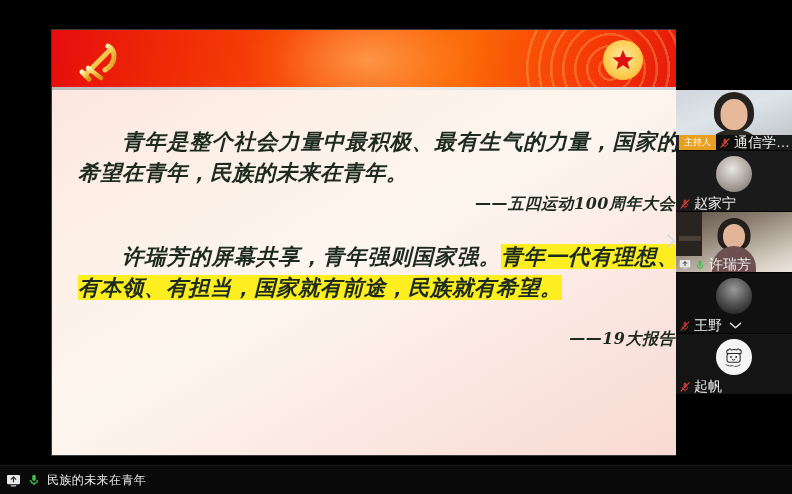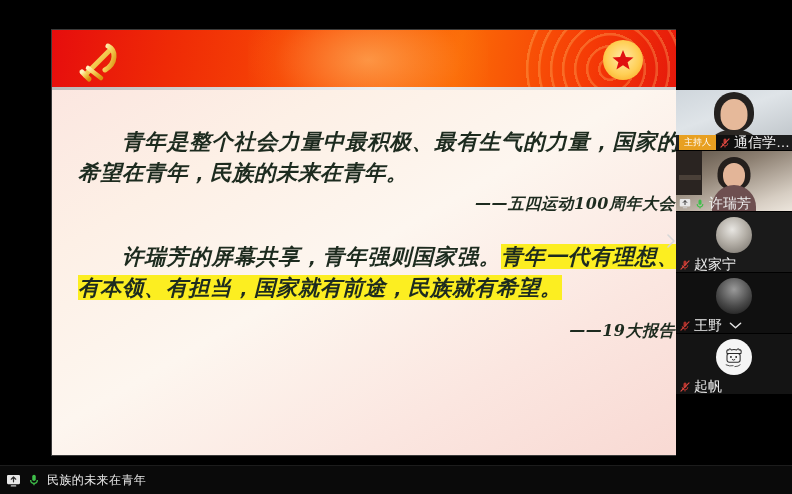--- a/index.html
+++ b/index.html
@@ -125,21 +125,21 @@
     -webkit-box-decoration-break: clone;
   }
   .attrib {
     margin-top: 6px;
     text-align: right;
     font-size: 16px;
     font-weight: 700;
     letter-spacing: 0.5px;
     padding-right: 4px;
   }
-  .attrib-2 { margin-top: 18px; }
+  .attrib-2 { margin-top: 26px; }
 
   
   #sidebar {
     position: absolute;
     right: 0; top: 0;
     width: 116px;
     height: 465px;
     background: #000;
   }
   .tile {
@@ -368,20 +368,39 @@
             <path d="M4.2 8.1 a3.8 3.8 0 0 0 7.6 0" fill="none" stroke="#c23a33" stroke-width="1.3"></path>
             <path d="M8 11.9 V14" stroke="#c23a33" stroke-width="1.3"></path>
             <path d="M2.6 13.6 L13.4 2.6" stroke="#e05048" stroke-width="1.5" stroke-linecap="round"></path>
           </svg>
         </span>
         <span class="tile-name">通信学…</span>
       </div>
     </div>
 
     <div class="tile">
+      <div class="tile-video vid-3">
+        <div class="avatar-circle">
+          <div class="av-photo"></div>
+        </div>
+      </div>
+      <div class="tile-bar">
+        <span class="icon">
+          <svg width="12" height="12" viewBox="0 0 16 16">
+            <rect x="6" y="2" width="4" height="7" rx="2" fill="#b8332c"></rect>
+            <path d="M4.2 8.1 a3.8 3.8 0 0 0 7.6 0" fill="none" stroke="#b8332c" stroke-width="1.3"></path>
+            <path d="M8 11.9 V14" stroke="#b8332c" stroke-width="1.3"></path>
+            <path d="M2.6 13.6 L13.4 2.6" stroke="#d94a42" stroke-width="1.5" stroke-linecap="round"></path>
+          </svg>
+        </span>
+        <span class="tile-name">赵家宁</span>
+      </div>
+    </div>
+
+    <div class="tile">
       <div class="tile-video vid-2">
         <div class="p2-wall"></div>
         <div class="p2-shelf"></div>
         <div class="person p2-hair"></div>
         <div class="person p2-face"></div>
         <div class="person p2-body"></div>
       </div>
       <div class="tile-bar">
         <span class="icon">
           <svg width="12" height="11" viewBox="0 0 16 14">
@@ -391,39 +410,20 @@
           </svg>
         </span>
         <span class="icon">
           <svg width="12" height="12" viewBox="0 0 16 16">
             <rect x="6" y="2" width="4" height="7" rx="2" fill="#3fbf4a"></rect>
             <path d="M4.2 8.1 a3.8 3.8 0 0 0 7.6 0" fill="none" stroke="#3fbf4a" stroke-width="1.4"></path>
             <path d="M8 11.9 V14" stroke="#3fbf4a" stroke-width="1.4"></path>
           </svg>
         </span>
         <span class="tile-name">许瑞芳</span>
-      </div>
-    </div>
-
-    <div class="tile">
-      <div class="tile-video vid-3">
-        <div class="avatar-circle">
-          <div class="av-photo"></div>
-        </div>
-      </div>
-      <div class="tile-bar">
-        <span class="icon">
-          <svg width="12" height="12" viewBox="0 0 16 16">
-            <rect x="6" y="2" width="4" height="7" rx="2" fill="#b8332c"></rect>
-            <path d="M4.2 8.1 a3.8 3.8 0 0 0 7.6 0" fill="none" stroke="#b8332c" stroke-width="1.3"></path>
-            <path d="M8 11.9 V14" stroke="#b8332c" stroke-width="1.3"></path>
-            <path d="M2.6 13.6 L13.4 2.6" stroke="#d94a42" stroke-width="1.5" stroke-linecap="round"></path>
-          </svg>
-        </span>
-        <span class="tile-name">赵家宁</span>
       </div>
     </div>
 
     <div class="tile">
       <div class="tile-video vid-5">
         <div class="avatar-circle av-dark">
           <div class="av-photo" style="background:radial-gradient(circle at 50% 32%, #9a9a9a 0%, #4a4a4a 55%, #121212 100%);"></div>
         </div>
       </div>
       <div class="tile-bar">

